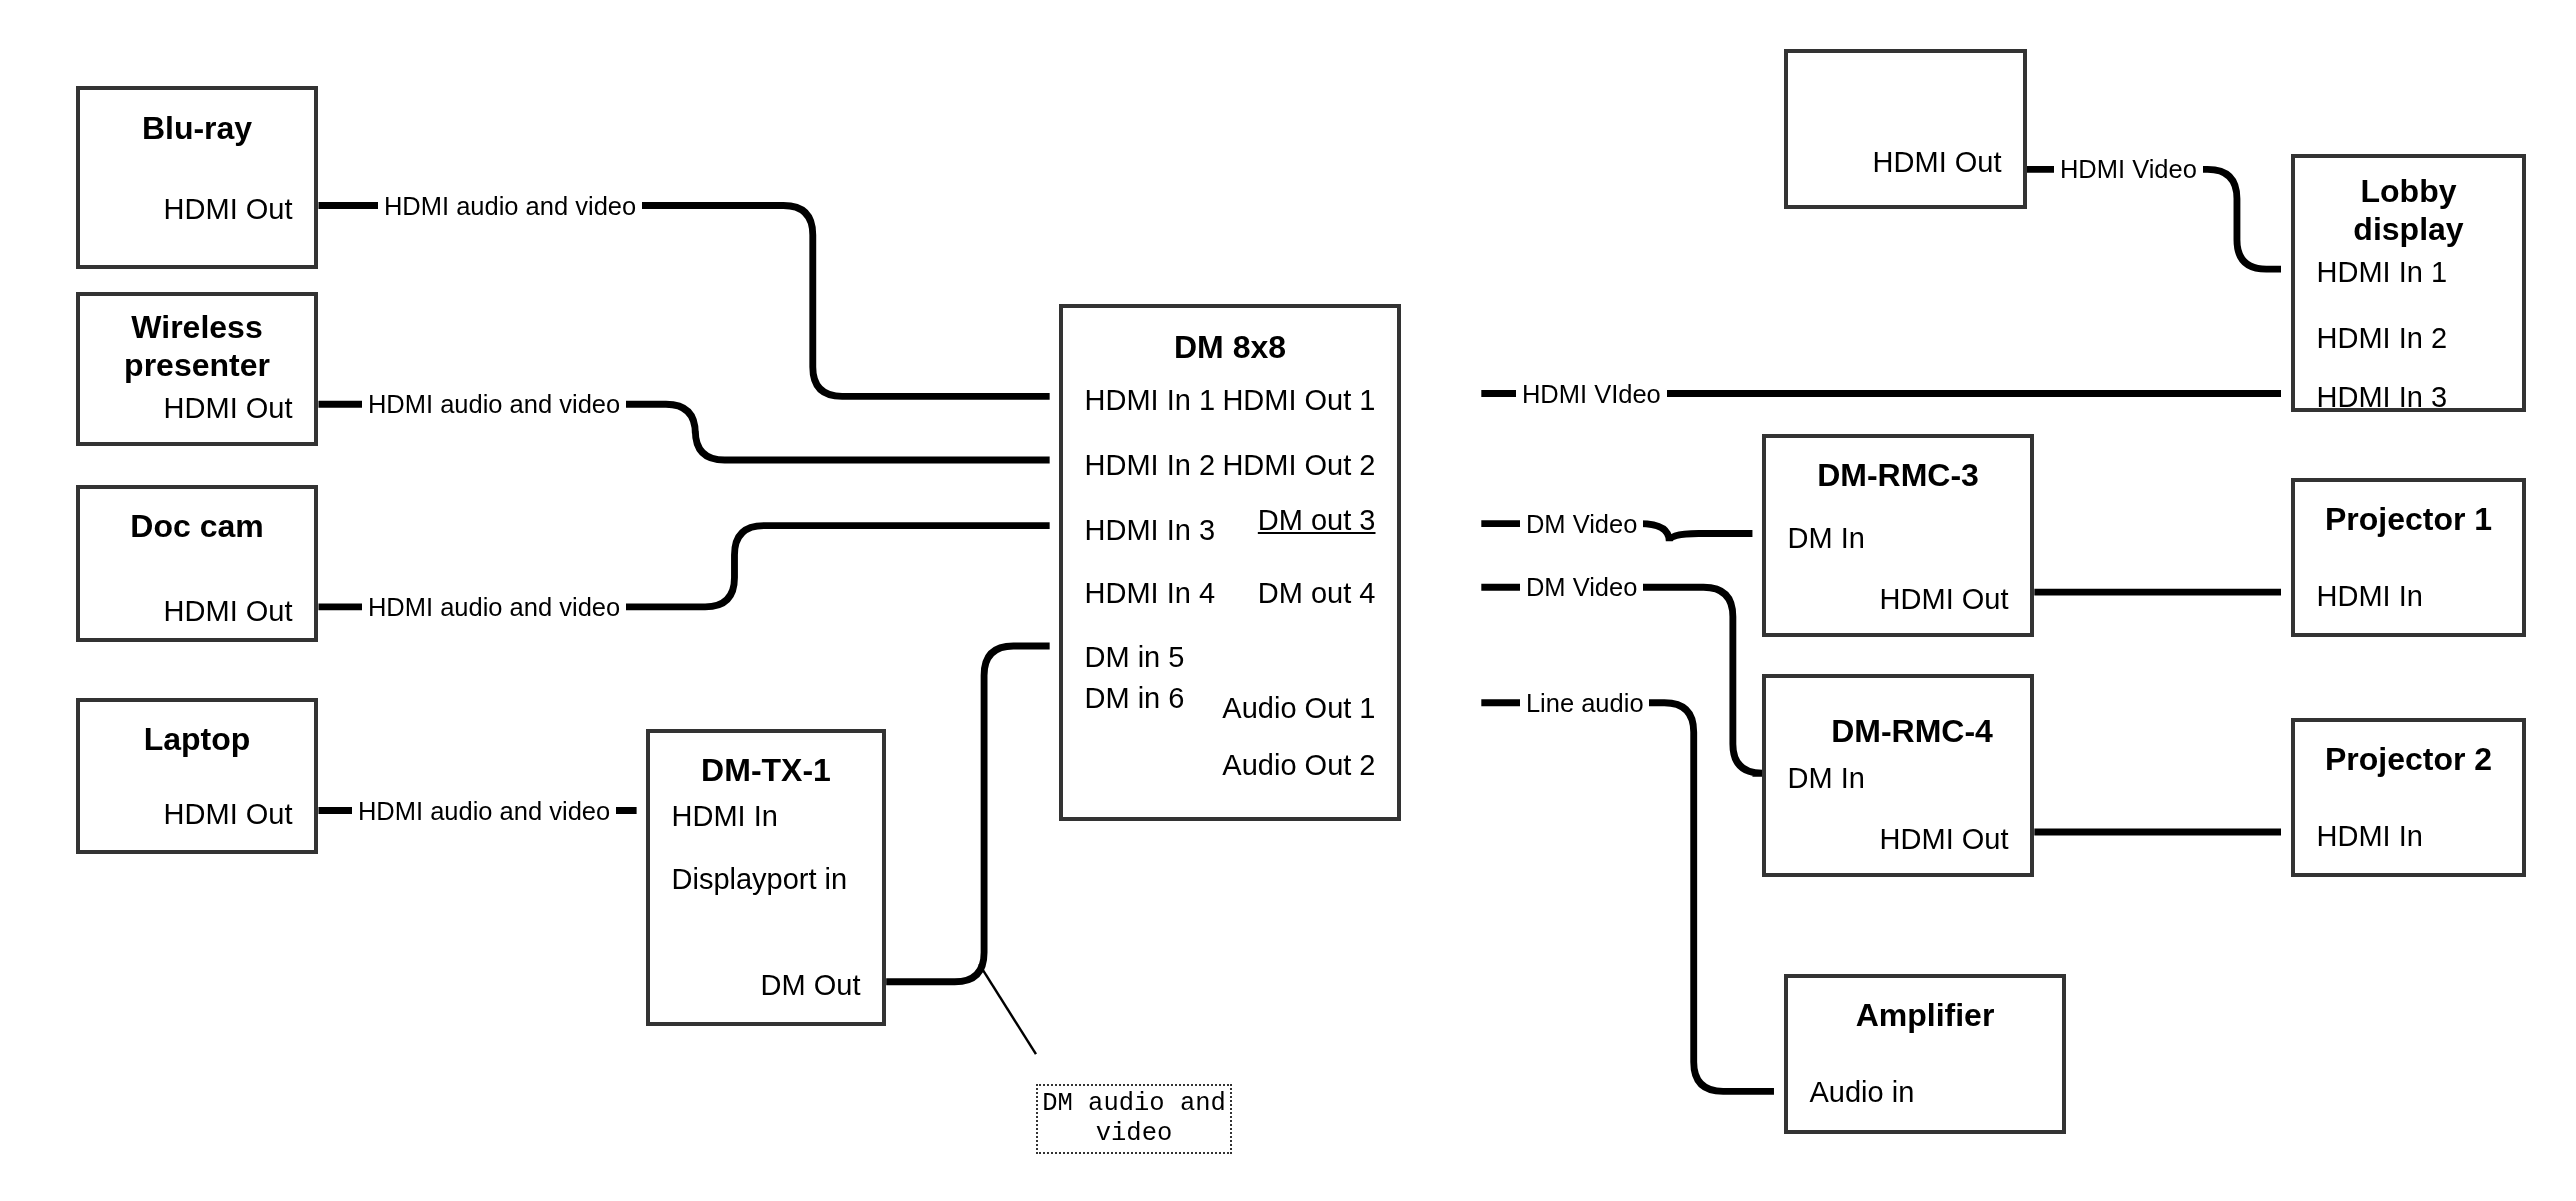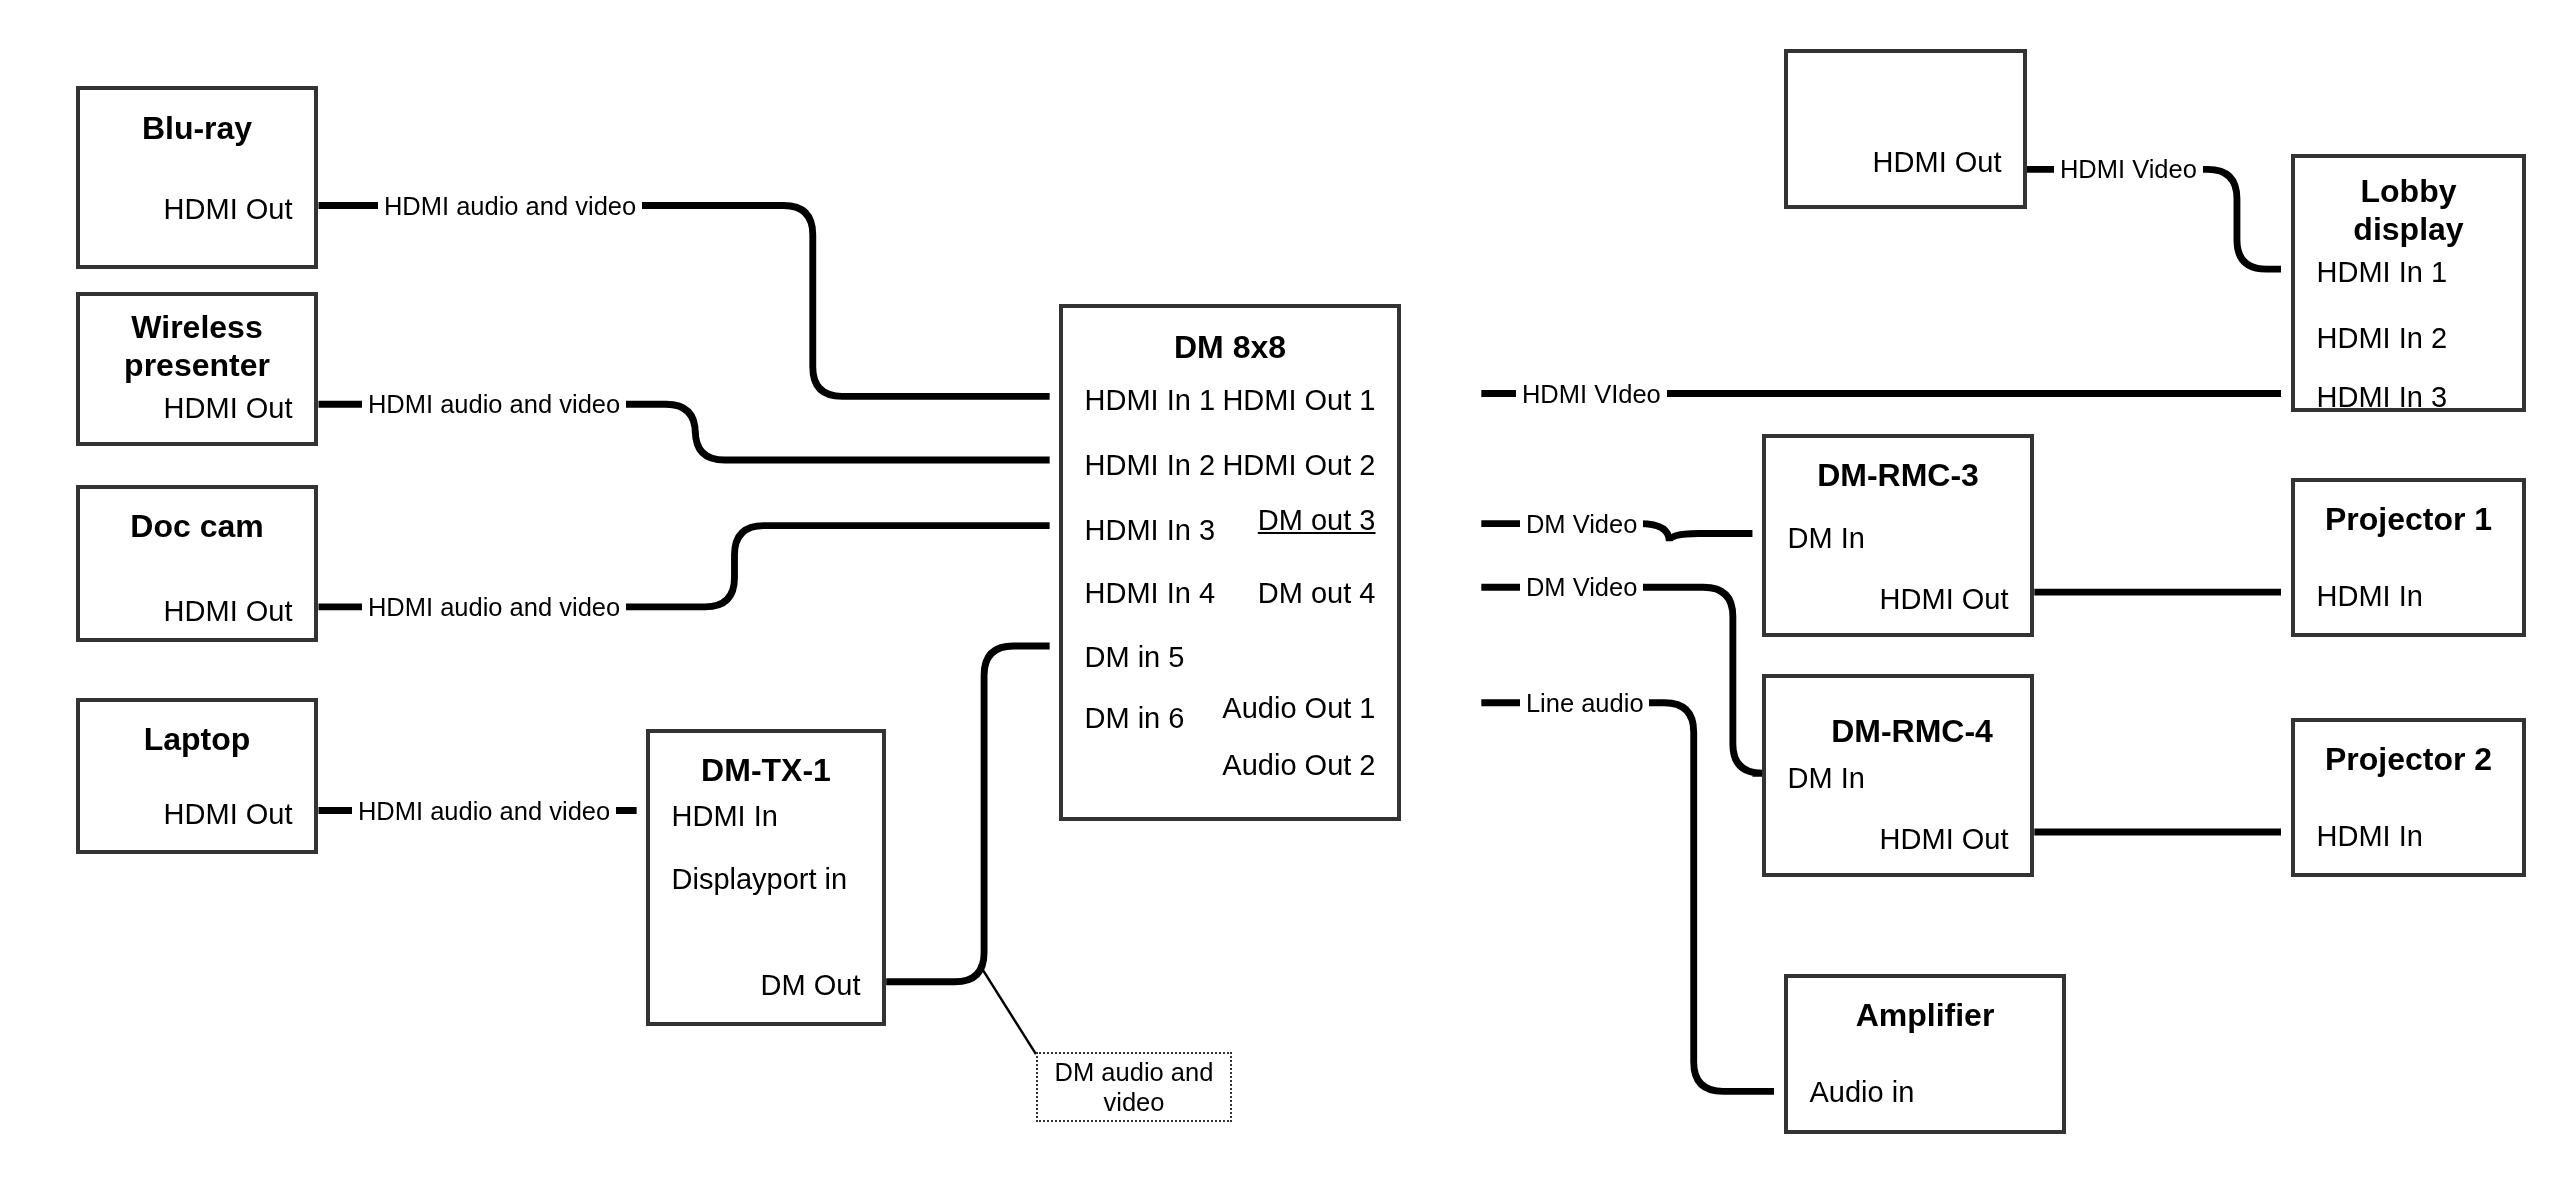--- a/index.html
+++ b/index.html
@@ -169,21 +169,21 @@
   </div>
 
   <div class="node" style="left:1059px; top:304px; width:342px; height:517px;">
     <div class="node-title" style="top:19.6px;">DM 8x8</div>
 
     <div class="port left" style="top:76px;">HDMI In 1</div>
     <div class="port left" style="top:141px;">HDMI In 2</div>
     <div class="port left" style="top:206px;">HDMI In 3</div>
     <div class="port left" style="top:269px;">HDMI In 4</div>
     <div class="port left" style="top:333px;">DM in 5</div>
-    <div class="port left" style="top:394px;text-align:right;">DM in 6</div>
+    <div class="port left" style="top:374px;text-align:right;">DM in 6</div>
 
     <div class="port right" style="top:76px;">HDMI Out 1</div>
     <div class="port right" style="top:141px;">HDMI Out 2</div>
     <div class="port right" style="top:196px;text-decoration:underline;">DM out 3</div>
     <div class="port right" style="top:269px;">DM out 4</div>
     <div class="port right" style="top:384px;">Audio Out 1</div>
     <div class="port right" style="top:441px;">Audio Out 2</div>
   </div>
 
   <div class="node" style="left:1784px; top:49px; width:243px; height:160px;">
@@ -217,16 +217,16 @@
   <div class="node" style="left:2291px; top:718px; width:235px; height:159px;">
     <div class="node-title" style="top:17.6px;">Projector 2</div>
     <div class="port left" style="top:98px;">HDMI In</div>
   </div>
 
   <div class="node" style="left:1784px; top:974px; width:282px; height:160px;">
     <div class="node-title" style="top:17.6px;">Amplifier</div>
     <div class="port left" style="top:98px;">Audio in</div>
   </div>
 
-  <div class="note" style="left:1036px; top:1052px; width:196px; height:70px;">DM audio and video</div>
+  <div class="note" style="left:1036px; top:1084px; width:196px; height:70px;font-family:Liberation Mono, monospace;">DM audio and video</div>
 
 </div>
 
 
 </body></html>

